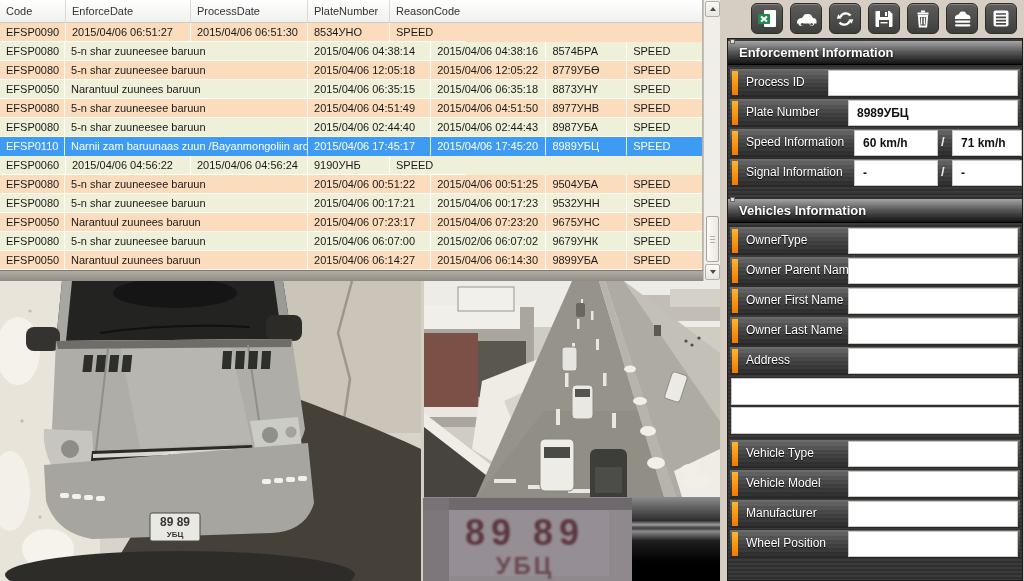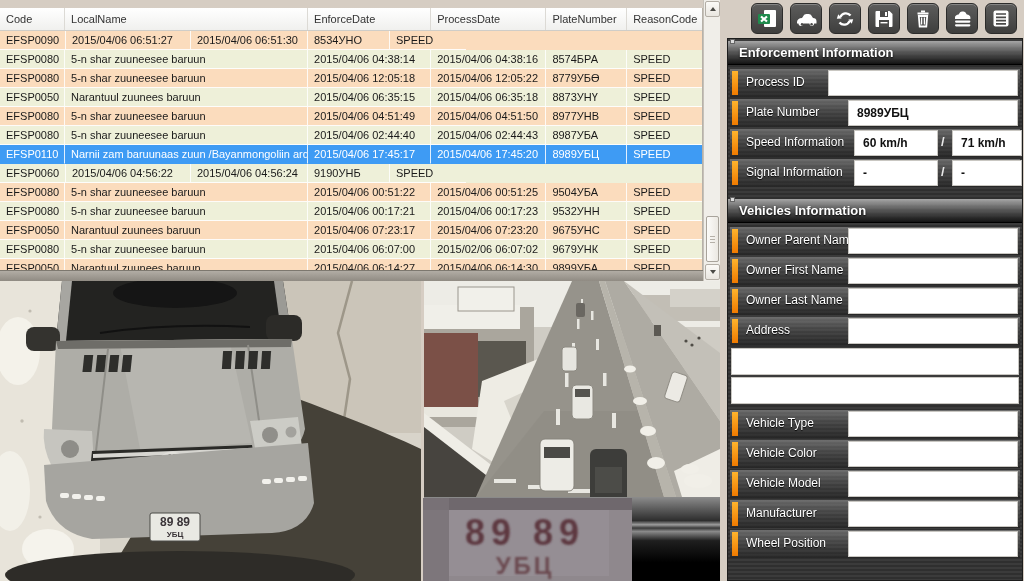--- a/index.html
+++ b/index.html
@@ -1,20 +1,20 @@
 <!DOCTYPE html>
 <html><head>
 <meta charset="utf-8">
 <style>
   *{box-sizing:border-box;margin:0;padding:0}
   body{font-family:"Liberation Sans",sans-serif}
   .screen{position:relative;width:1024px;height:581px;background:#d6cdc3;overflow:hidden}
 
   
-  .table-wrap{position:absolute;left:0;top:8px;width:703px;height:270px;background:#0f766e;border:1px solid #b6b1a9;border-left:none;border-top:none}
+  .table-wrap{position:absolute;left:0;top:0;width:703px;height:270px;background:#0f766e;border:1px solid #b6b1a9;border-left:none;border-top:none}
   .thead{display:flex;height:23px;background:linear-gradient(180deg,#ffffff,#f0f0ee);border-bottom:1px solid #cfcdc8}
   .hcell{padding:5px 0 0 6px;font-size:11px;color:#333;border-right:1px solid #dcdad5;white-space:nowrap;overflow:hidden}
   .trow{display:flex;height:19px}
   .trow.even{background:#fbdcbd}
   .trow.odd{background:#eef0d9}
   .trow.sel{background:#3e9bf4}
   .cell{padding:3px 0 0 6px;font-size:11px;color:#1a1a1a;border-right:1px solid rgba(255,255,255,.85);border-bottom:1px solid rgba(255,255,255,.9);white-space:nowrap;overflow:hidden}
   .trow.sel .cell{color:#fff;border-bottom-color:#3e9bf4}
   .c0{width:66px}.c1{width:247px}.c2{width:125px}.c3{width:117px}.c4{width:82px}.c5{width:76px;border-right:none}
 
@@ -57,21 +57,20 @@
   .gap8{height:8px}.gap6{height:6px}
 </style>
 </head>
 <body>
 
 <div class="screen">
 
   <div class="table-wrap">
     <div class="thead">
         <div class="hcell c0">Code</div>
-        <div class="hcell c1">LocalName</div>
         <div class="hcell c2">EnforceDate</div>
         <div class="hcell c3">ProcessDate</div>
         <div class="hcell c4">PlateNumber</div>
         <div class="hcell c5">ReasonCode</div>
       </div>
     <div>
         <div class="trow even">
           <div class="cell c0">EFSP0090</div>
           <div class="cell c2">2015/04/06 06:51:27</div>
           <div class="cell c3">2015/04/06 06:51:30</div>
@@ -454,20 +453,25 @@
       <div class="gap8"></div>
 
       <div class="section-header">
         <div class="corner-dot"></div>
         <div class="section-title">Vehicles Information</div>
       </div>
 
       <div>
           <div class="frow">
             <div class="accent"></div>
+            <div class="flabel">OwnerType</div>
+            <input class="fin" readonly="" style="">
+          </div>
+          <div class="frow">
+            <div class="accent"></div>
             <div class="flabel">Owner Parent Name</div>
             <input class="fin" readonly="" style="">
           </div>
           <div class="frow">
             <div class="accent"></div>
             <div class="flabel">Owner First Name</div>
             <input class="fin" readonly="" style="">
           </div>
           <div class="frow">
             <div class="accent"></div>
@@ -486,25 +490,20 @@
         </div>
       <div class="gap6"></div>
       <div>
           <div class="frow">
             <div class="accent"></div>
             <div class="flabel">Vehicle Type</div>
             <input class="fin" readonly="" style="">
           </div>
           <div class="frow">
             <div class="accent"></div>
-            <div class="flabel">Vehicle Color</div>
-            <input class="fin" readonly="" style="">
-          </div>
-          <div class="frow">
-            <div class="accent"></div>
             <div class="flabel">Vehicle Model</div>
             <input class="fin" readonly="" style="">
           </div>
           <div class="frow">
             <div class="accent"></div>
             <div class="flabel">Manufacturer</div>
             <input class="fin" readonly="" style="">
           </div>
           <div class="frow">
             <div class="accent"></div>

